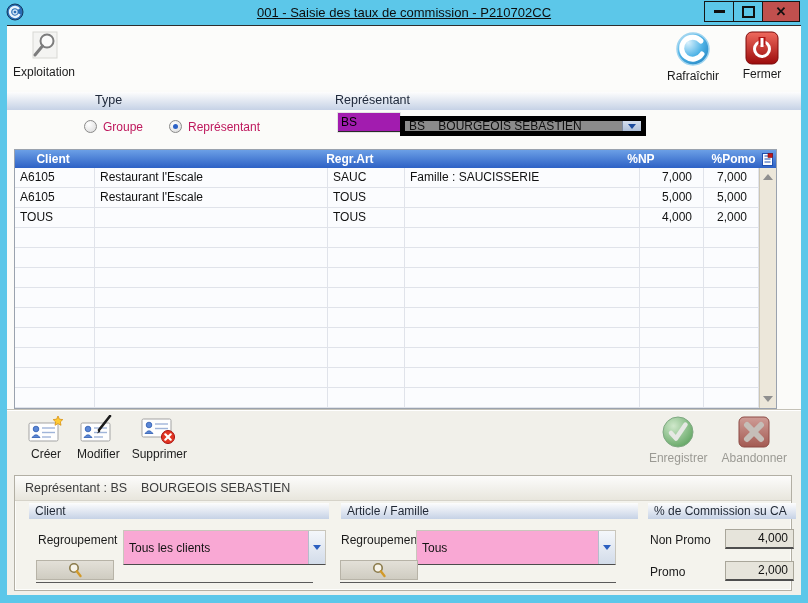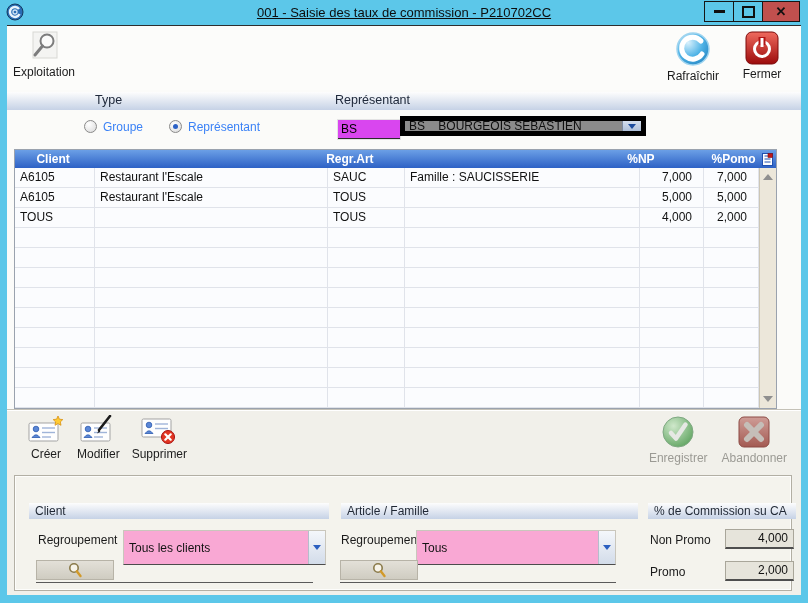--- a/index.html
+++ b/index.html
@@ -38,23 +38,23 @@
   .strip{position:absolute;left:0;right:0;height:18px;
          background:linear-gradient(#fdfdfd,#c6d2e6);}
   .strip-type{top:66px;}
   .strip span{position:absolute;top:1px;font-size:12.5px;color:#202a3c;}
   .filterrow{position:absolute;left:0;right:0;top:86px;height:34px;background:#fbfbf9;}
   .radio{position:absolute;top:8px;width:13px;height:13px;border-radius:50%;
          border:1px solid #8a8a8a;box-sizing:border-box;
          background:radial-gradient(circle at 35% 30%,#ffffff,#d9d9d9);}
   .radio.sel::after{content:'';position:absolute;left:3px;top:3px;width:5px;height:5px;
          border-radius:50%;background:#2b61c6;}
-  .radiolbl{position:absolute;top:8px;font-size:12px;color:#3b82f6;}
-  .txtinput{position:absolute;left:331px;top:8px;width:56px;height:18px;
-         border:none;border-bottom:1px solid #2b2b2b;background:#d946ef;
+  .radiolbl{position:absolute;top:8px;font-size:12px;color:#be185d;}
+  .txtinput{position:absolute;left:331px;top:1px;width:56px;height:18px;
+         border:none;border-bottom:1px solid #2b2b2b;background:#a21caf;
          font-family:"Liberation Sans",sans-serif;font-size:12px;padding:0 3px;
          box-shadow:0 0 0 1px #e3e3e3;}
   .combo-gray{position:absolute;left:393px;top:4px;width:246px;height:20px;
          background:#8b8b8b;border:5px solid #000000;box-sizing:border-box;
          display:flex;align-items:center;}
   .combo-gray .val{flex:1;font-size:12px;color:#0e0e0e;padding-left:4px;
          white-space:pre;overflow:hidden;}
   .combo-gray .arrow{width:18px;height:100%;background:linear-gradient(#d6e0ef,#aebfd9);
          border-left:1px solid #7d8aa0;display:flex;align-items:center;justify-content:center;}
   .tri-down{width:0;height:0;border-left:4px solid transparent;
@@ -405,20 +405,21 @@
             <rect x="2" y="2" width="30" height="30" rx="5" fill="url(#gmuted)" stroke="#8c4b44"></rect>
             <line x1="10" y1="10" x2="24" y2="24" stroke="#c5beb8" stroke-width="6" stroke-linecap="round"></line>
             <line x1="24" y1="10" x2="10" y2="24" stroke="#c5beb8" stroke-width="6" stroke-linecap="round"></line>
           </svg>
           <span class="lbl dis">Abandonner</span>
         </div>
       </div>
     </div>
 
     <div class="panel">
+      <div class="repstrip">Représentant : BS    BOURGEOIS SEBASTIEN</div>
 
       <div class="sec" style="left:14px;width:300px;">Client</div>
       <div class="sec" style="left:326px;width:297px;">Article / Famille</div>
       <div class="sec" style="left:633px;width:148px;">% de Commission su CA</div>
 
       <span class="plabel" style="left:23px;top:57px;">Regroupement</span>
       <div class="drop" style="left:108px;top:54px;width:203px;">
         <span class="val">Tous les clients</span>
         <span class="arrow">
             <span class="tri-down"></span>

